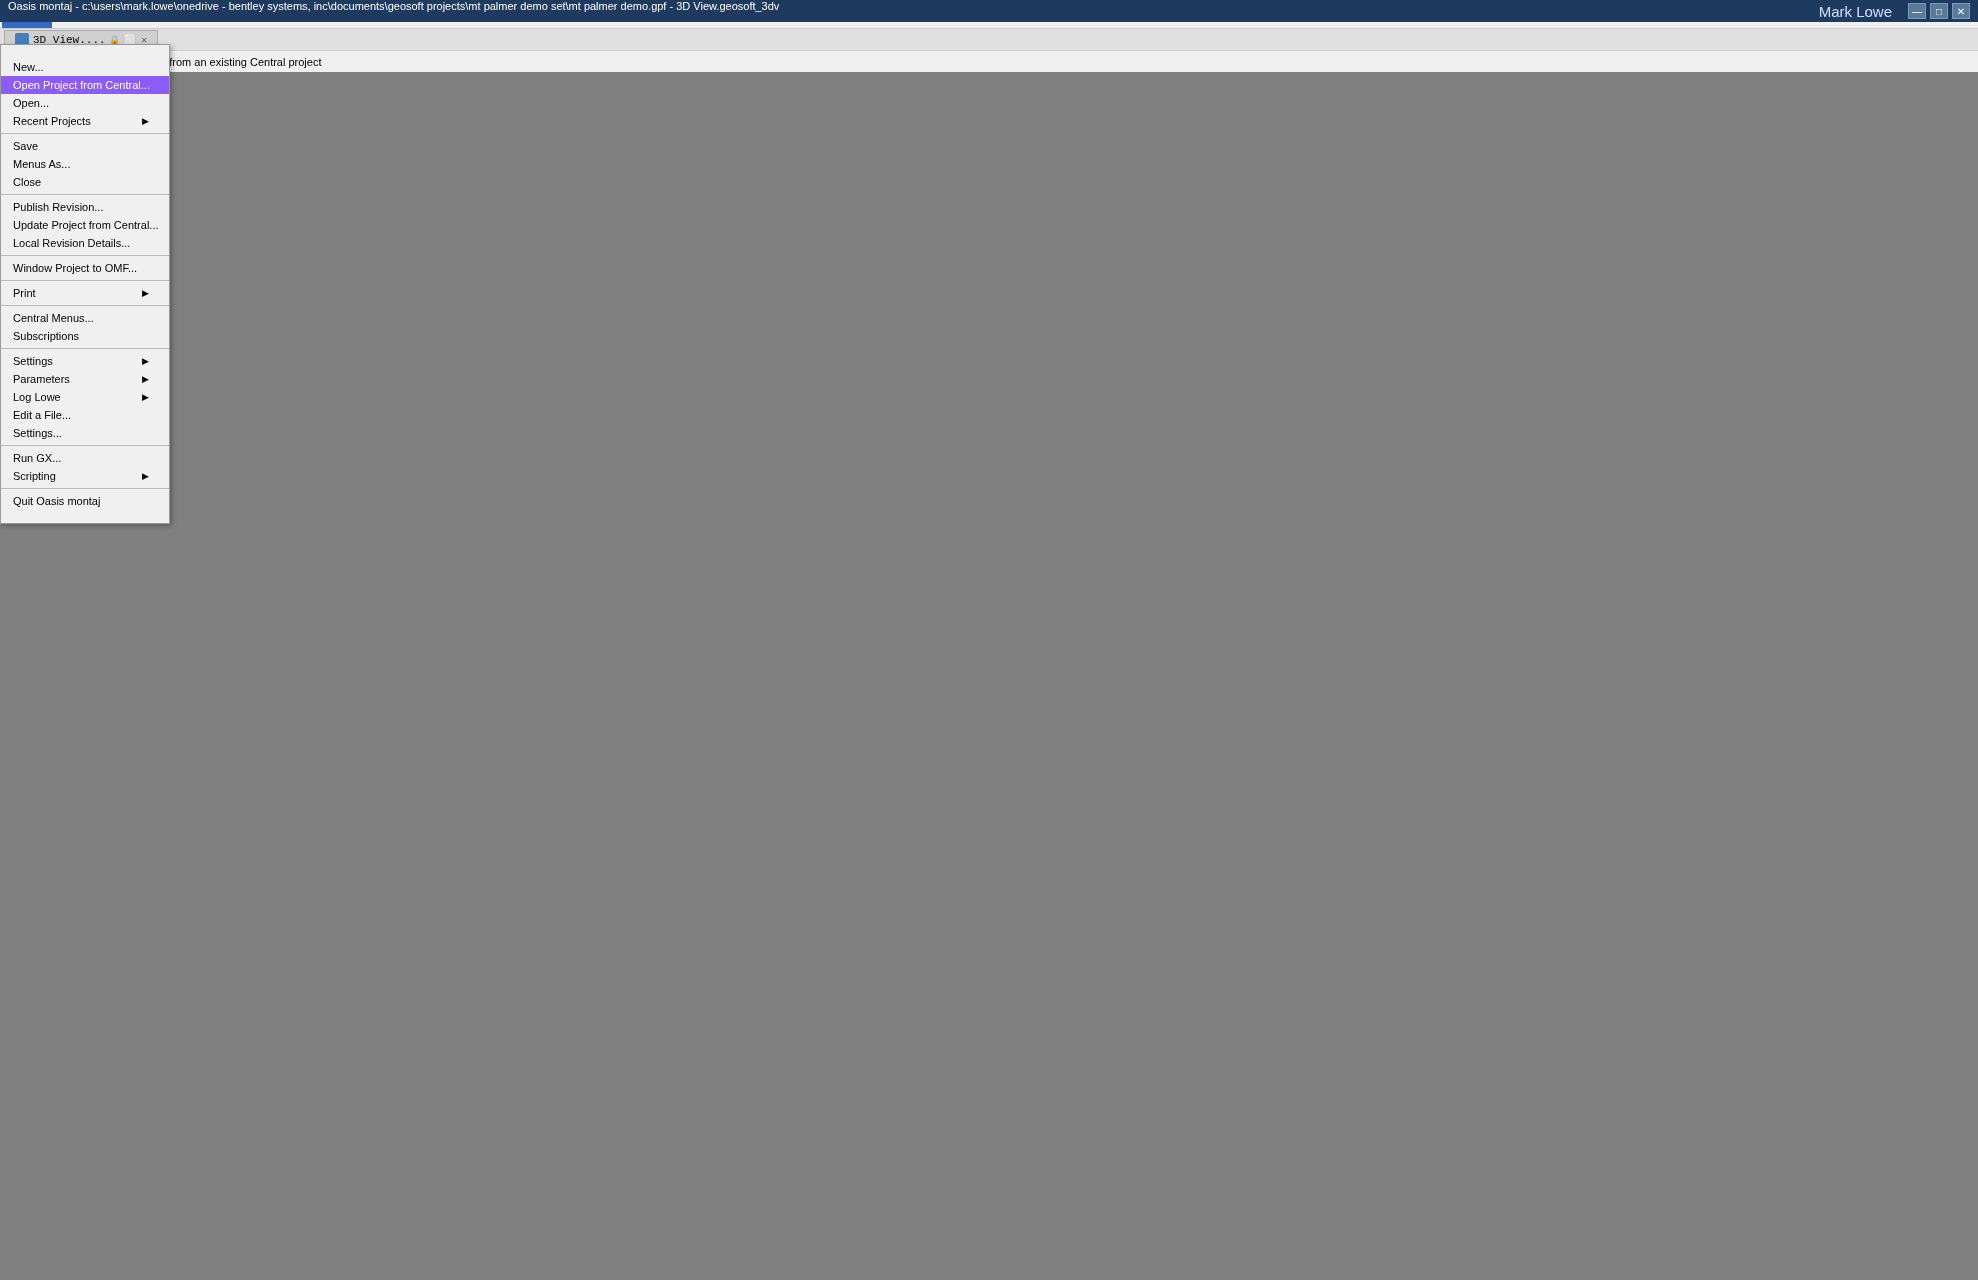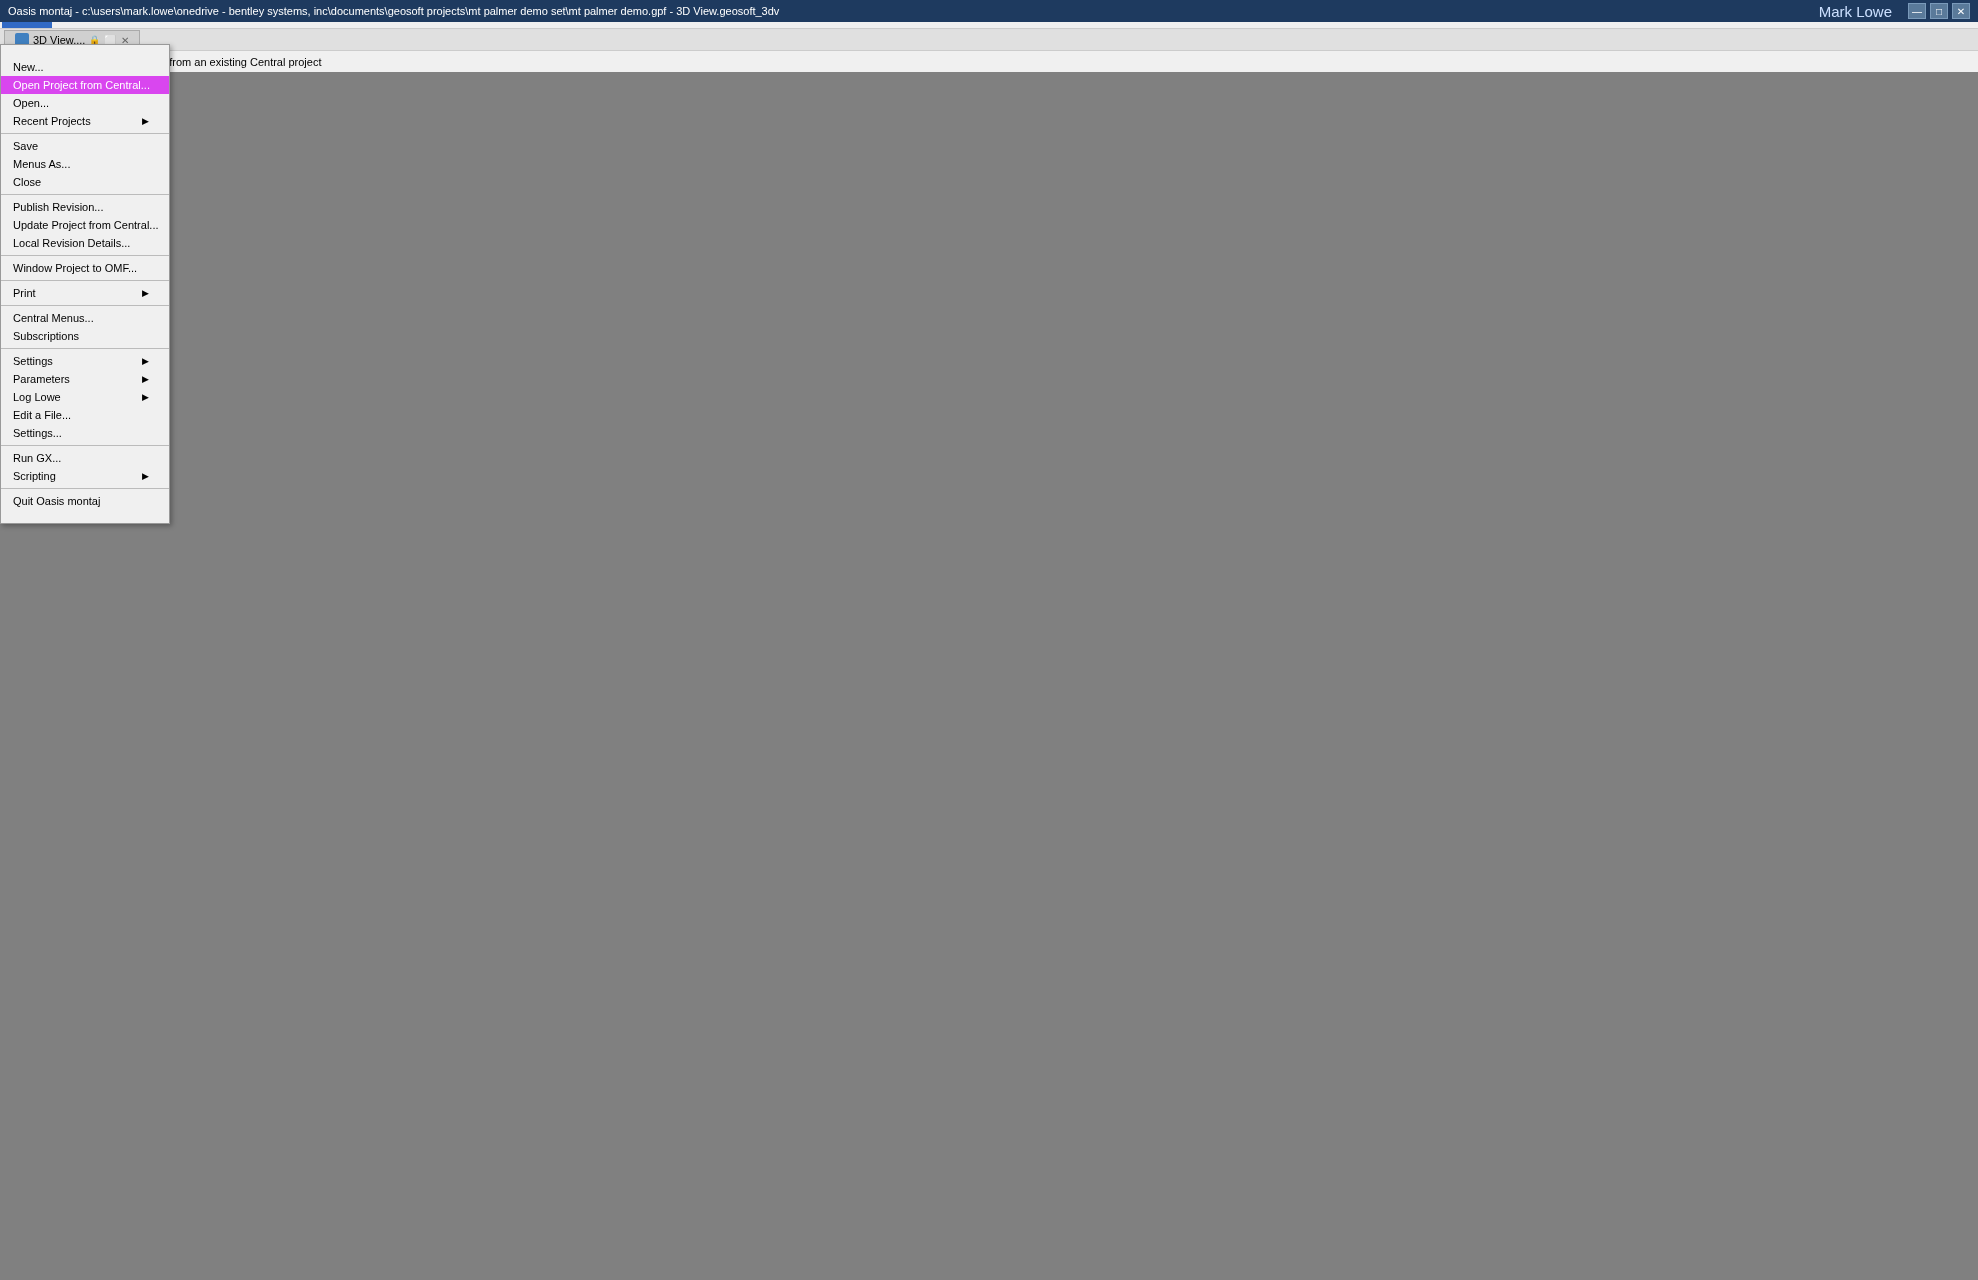--- a/index.html
+++ b/index.html
@@ -17,21 +17,20 @@
       overflow: hidden;
       position: relative;
     }
 
     
     #title-bar {
       background: #1e3a5f;
       color: #ffffff;
       height: 22px;
       display: flex;
-      align-items: center;
       justify-content: space-between;
       padding: 0 8px;
       font-size: 11px;
     }
 
     #title-bar-controls {
       display: flex;
       gap: 4px;
     }
 
@@ -107,21 +106,21 @@
       cursor: pointer;
       font-size: 11px;
       color: #000;
       display: flex;
       align-items: center;
       justify-content: space-between;
       white-space: nowrap;
     }
 
     .menu-option.highlighted {
-      background: #d946ef;
+      background: #8b5cf6;
       color: white;
     }
 
     .menu-divider {
       height: 1px;
       background: #bbb;
       margin: 3px 0;
     }
 
     .menu-arrow {
@@ -169,20 +168,21 @@
       border: 1px solid #aaa;
       border-bottom: none;
       padding: 2px 10px;
       font-size: 11px;
       cursor: pointer;
       display: flex;
       align-items: center;
       gap: 4px;
       height: 20px;
       margin-right: 2px;
+      font-family: Liberation Mono, monospace;
     }
 
     .bottom-tab .tab-icon {
       width: 14px;
       height: 14px;
       background: #4080c0;
       border-radius: 2px;
       display: inline-block;
     }
 

